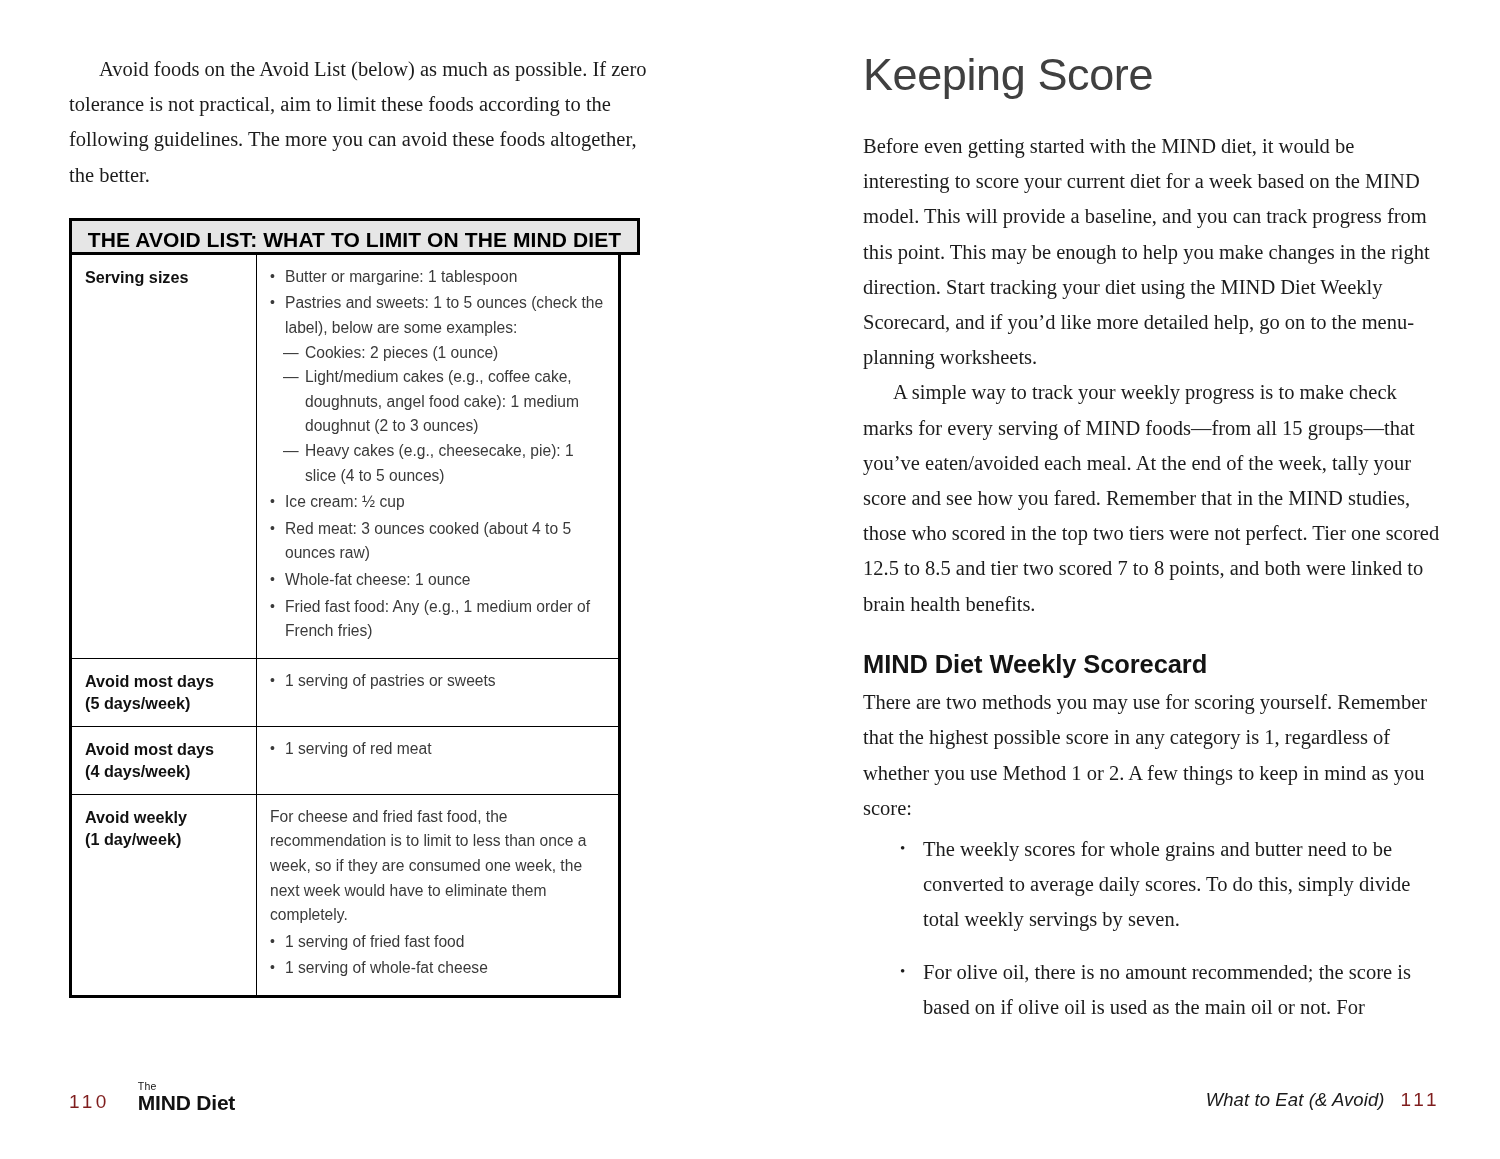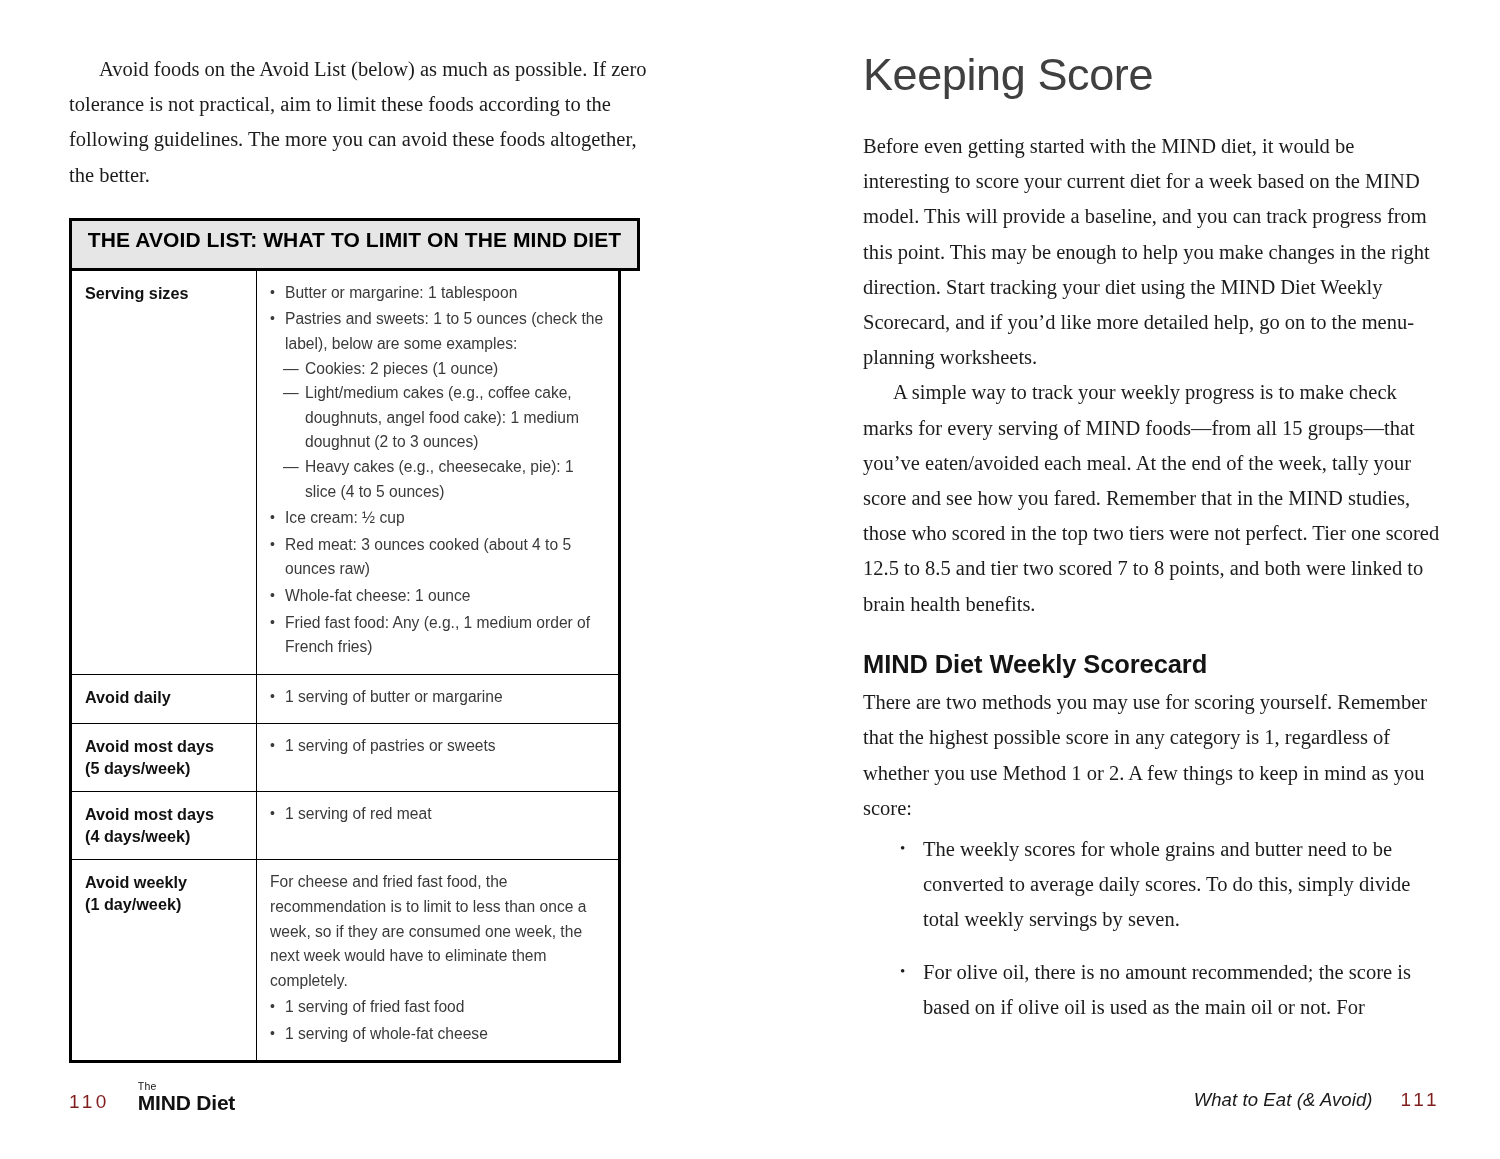--- a/index.html
+++ b/index.html
@@ -47,21 +47,21 @@
     width: 571px;
   }
   .tbl-header {
     border: 3px solid #000;
     background: #e6e6e6;
     text-align: center;
     font-family: "Liberation Sans", sans-serif;
     font-weight: bold;
     font-size: 21px;
     letter-spacing: .1px;
-    padding: 7px 0 16px 0;
+    padding: 7px 0 0 0;
     color: #000;
     box-sizing: border-box;
   }
   table.avoid {
     border-collapse: collapse;
     width: 552px;
     table-layout: fixed;
     border: 3px solid #000;
     border-top: none;
     margin-top: 0;
@@ -190,21 +190,21 @@
     font-size: 21px;
     font-weight: bold;
     letter-spacing: -0.2px;
   }
   .footer-right {
     position: absolute;
     right: 60px;
     bottom: 48px;
     display: flex;
     align-items: baseline;
-    gap: 28px;
+    gap: 16px;
   }
   .running-head {
     font-family: "Liberation Sans", sans-serif;
     font-style: italic;
     font-size: 18.5px;
     color: #1a1a1a;
     letter-spacing: 0.1px;
   }
 </style>
 </head>
@@ -248,32 +248,20 @@
                 <li>
                   <span>Whole-fat cheese: 1 ounce</span>
                 </li>
                 <li>
                   <span>Fried fast food: Any (e.g., 1 medium order of French fries)</span>
                 </li>
               </ul>
             </td>
           </tr>
 
-          <tr>
-            <td class="col-label">
-              <span>Avoid daily</span>
-            </td>
-            <td>
-              <ul class="cell-list">
-                <li>
-                  <span>1 serving of butter or margarine</span>
-                </li>
-              </ul>
-            </td>
-          </tr>
 
           <tr>
             <td class="col-label">
               <span>Avoid most days</span><br>
               <span>(5 days/week)</span>
             </td>
             <td>
               <ul class="cell-list">
                 <li>
                   <span>1 serving of pastries or sweets</span>

